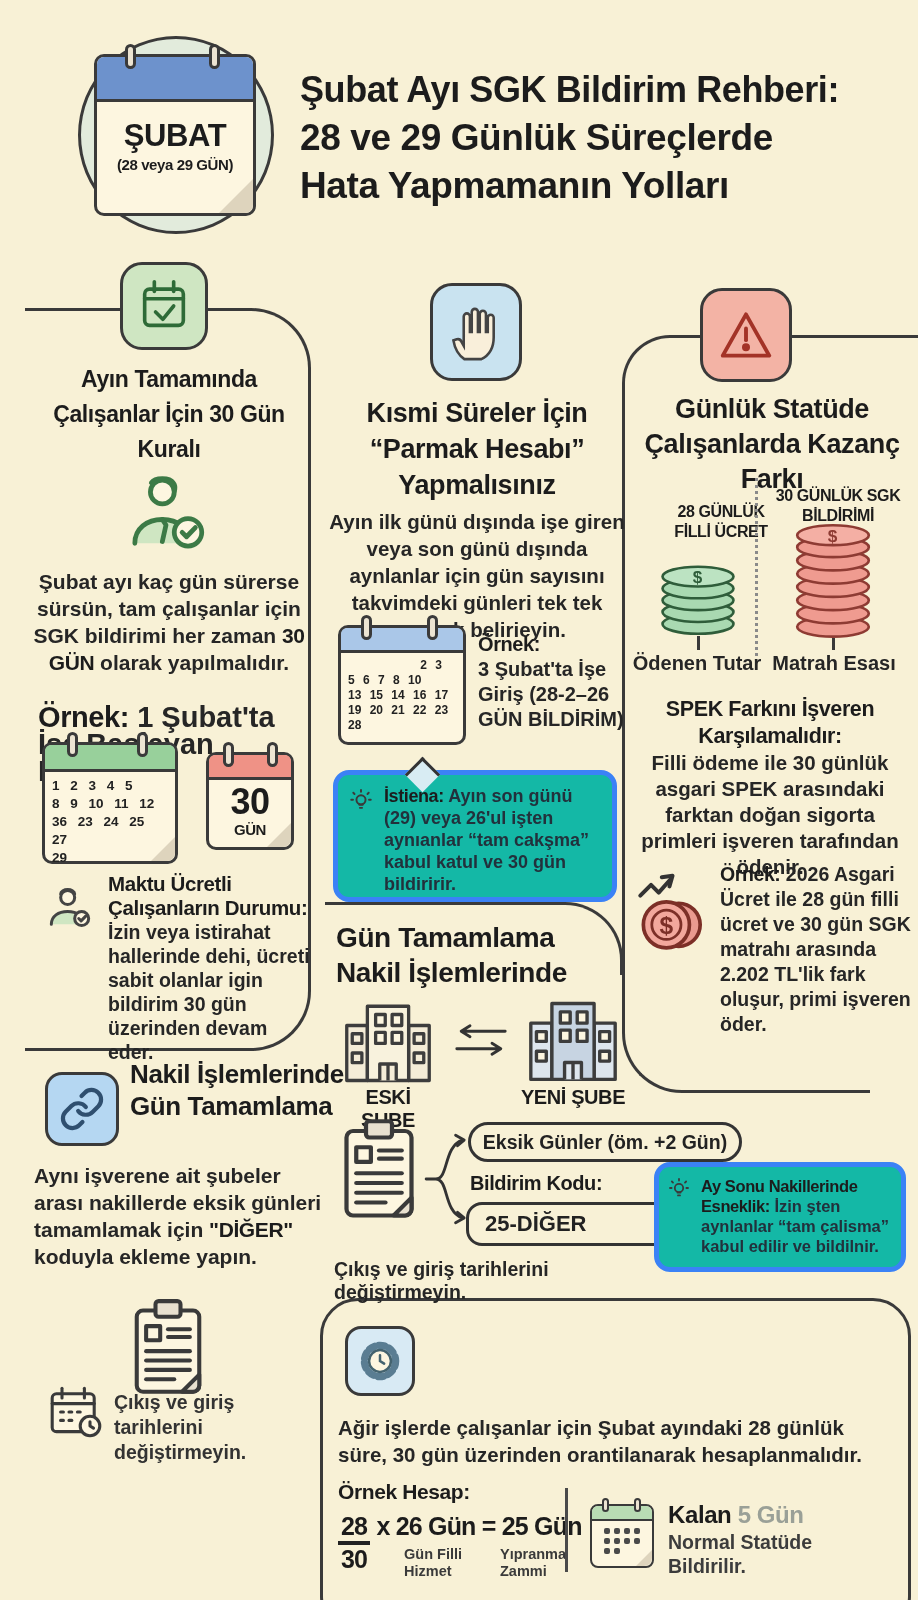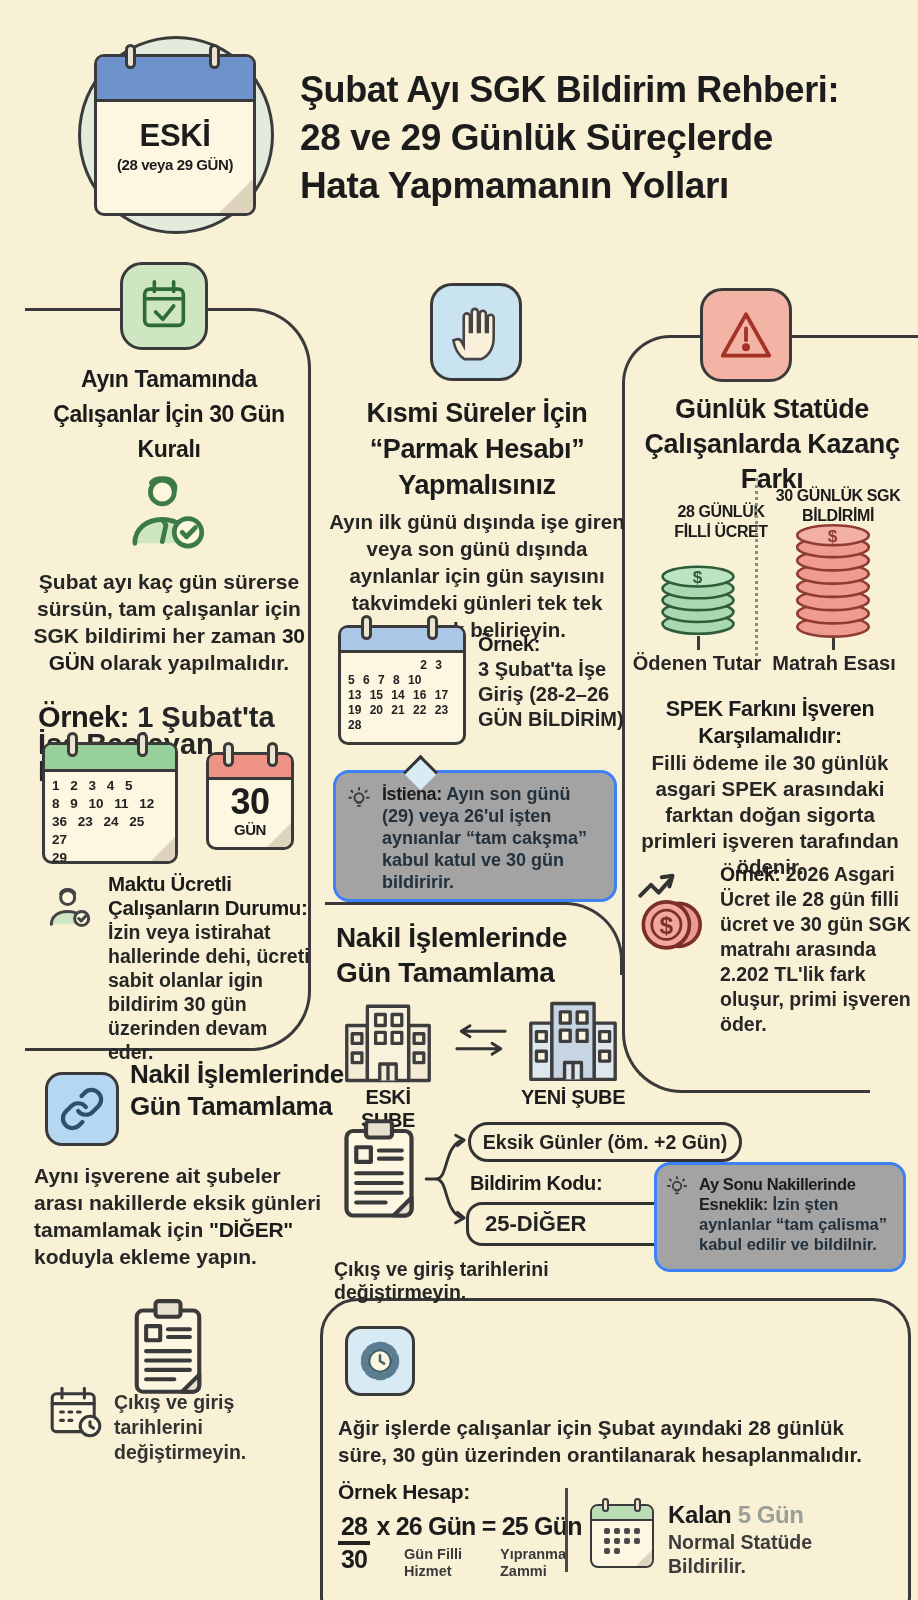--- a/index.html
+++ b/index.html
@@ -13,21 +13,21 @@
   .ln{position:absolute;border:0 solid #3a3a3a;}
   
   .tile{position:absolute;border:3px solid #3a3a3a;border-radius:22px;display:flex;align-items:center;justify-content:center;box-sizing:border-box;}
   
   .mini-cal{position:absolute;background:#fdf6e0;border:3px solid #3a3a3a;border-radius:10px;box-sizing:border-box;}
   .mini-cal .hdr{position:relative;border-bottom:3px solid #3a3a3a;border-radius:6px 6px 0 0;}
   .ring{position:absolute;top:-13px;width:11px;height:25px;background:#ece4d2;border:3px solid #3a3a3a;border-radius:6px;box-sizing:border-box;}
   .cal-rows{padding:5px 7px;font-weight:800;font-size:13.5px;line-height:18px;color:#222;word-spacing:7px;letter-spacing:0;}
   .fold{position:absolute;right:0;bottom:0;width:24px;height:24px;background:#ded4bd;clip-path:polygon(100% 0,0 100%,100% 100%);border-bottom-right-radius:8px;}
   
-  .tip{position:absolute;background:#a3a3a3;border:3px solid #3b82f6;border-radius:16px;box-sizing:border-box;padding:10px 10px 8px 46px;font-size:18px;line-height:22px;font-weight:700;color:#22313c;}
+  .tip{position:absolute;background:#14b8a6;border:5px solid #3b82f6;border-radius:16px;box-sizing:border-box;padding:10px 10px 8px 46px;font-size:18px;line-height:22px;font-weight:700;color:#22313c;}
   .tip .bulb{position:absolute;left:10px;top:14px;}
   .tip-pointer::before{content:"";position:absolute;top:-13px;left:72px;width:22px;height:22px;background:#d8ecf3;border-left:3px solid #333;border-top:3px solid #333;transform:rotate(45deg);}
   .pill{position:absolute;border:3px solid #333;border-radius:20px;box-sizing:border-box;display:flex;align-items:center;justify-content:center;font-weight:700;color:#222;background:rgba(248,241,214,.35);}
   .frac{display:inline-block;text-align:center;vertical-align:top;}
   .frac .num{border-bottom:4px solid #222;padding:0 3px;}
   .dotgrid{position:absolute;width:6px;height:6px;border-radius:2px;background:#4a4a4a;
     box-shadow:10px 0 #4a4a4a,20px 0 #4a4a4a,30px 0 #4a4a4a,0 10px #4a4a4a,10px 10px #4a4a4a,20px 10px #4a4a4a,30px 10px #4a4a4a,0 20px #4a4a4a,10px 20px #4a4a4a;}
   svg{display:block;}
 </style>
 </head>
@@ -41,21 +41,21 @@
   <div class="ln" style="left:325px;top:902px;width:295px;height:70px;border-top-width:3px;border-right-width:3px;border-top-right-radius:58px;"></div>
   <div class="ln" style="left:320px;top:1298px;width:585px;height:330px;border-width:3px;border-radius:38px;"></div>
 
   <div class="abs" style="left:78px;top:36px;width:196px;height:198px;">
     <div class="abs" style="left:0;top:0;width:196px;height:198px;border-radius:50%;background:#e2ebdc;border:3px solid #3a3a3a;box-sizing:border-box;"></div>
     <div class="abs" style="left:16px;top:18px;width:162px;height:162px;background:#fdf6e0;border:3px solid #3a3a3a;border-radius:10px;box-sizing:border-box;">
       <div style="position:relative;height:42px;background:#6d92cc;border-bottom:3px solid #3a3a3a;border-radius:7px 7px 0 0;">
         <div class="ring" style="left:28px;"></div>
         <div class="ring" style="left:112px;"></div>
       </div>
-      <div class="h ctr" style="margin-top:16px;font-size:31px;">ESKİ</div>
+      <div class="h ctr" style="margin-top:16px;font-size:31px;">ŞUBAT</div>
       <div class="h ctr" style="font-size:15px;margin-top:2px;">(28 veya 29 GÜN)</div>
       <div class="fold" style="width:34px;height:34px;"></div>
     </div>
   </div>
   <div class="abs" style="left:300px;top:66px;width:612px;">
     <div class="h" style="font-size:36px;line-height:48px;font-weight:700;">Şubat Ayı SGK Bildirim Rehberi:</div>
     <div class="h" style="font-size:37px;line-height:48px;">28 ve 29 Günlük Süreçlerde</div>
     <div class="h" style="font-size:37px;line-height:48px;">Hata Yapmamanın Yolları</div>
   </div>
 
@@ -197,22 +197,22 @@
       <svg width="26" height="26" viewBox="0 0 24 24" fill="none" stroke="#3a3a3a" stroke-width="1.8" stroke-linecap="round">
         <circle cx="12" cy="10" r="4.2"></circle>
           <path d="M10.4 14.6h3.2M11 17.4h2"></path>
           <path d="M12 2.6V1M4.6 10H3M21 10h-1.6M6 4.6 4.9 3.5M18 4.6l1.1-1.1"></path>
       </svg>
     </span>
     <span class="h">İstiena:</span><span> Ayın son günü (29) veya 26'ul işten aynıanlar “tam cakşma” kabul katul ve 30 gün bildiririr.</span>
   </div>
 
   <div class="h" style="position:absolute;left:336px;top:920px;width:290px;font-size:28px;line-height:35px;">
+    <div>Gün Tamamlama</div>
     <div>Nakil İşlemlerinde</div>
-    <div>Gün Tamamlama</div>
   </div>
 
   <div class="abs" style="left:344px;top:1000px;">
     <svg width="88" height="84" viewBox="0 0 64 60" fill="none" stroke="#3d3d3d" stroke-width="2.4" stroke-linejoin="round">
       <rect x="2" y="18" width="15" height="40" fill="#f4ecd7"></rect>
         <rect x="47" y="18" width="15" height="40" fill="#f4ecd7"></rect>
       <rect x="17" y="4" width="30" height="54" fill="#f8f2dd"></rect>
       <rect x="23" y="10" width="7" height="8" fill="#fdf6e0"></rect>
         <rect x="35" y="10" width="7" height="8" fill="#fdf6e0"></rect>
       <rect x="23" y="23" width="7" height="8" fill="#fdf6e0"></rect>

